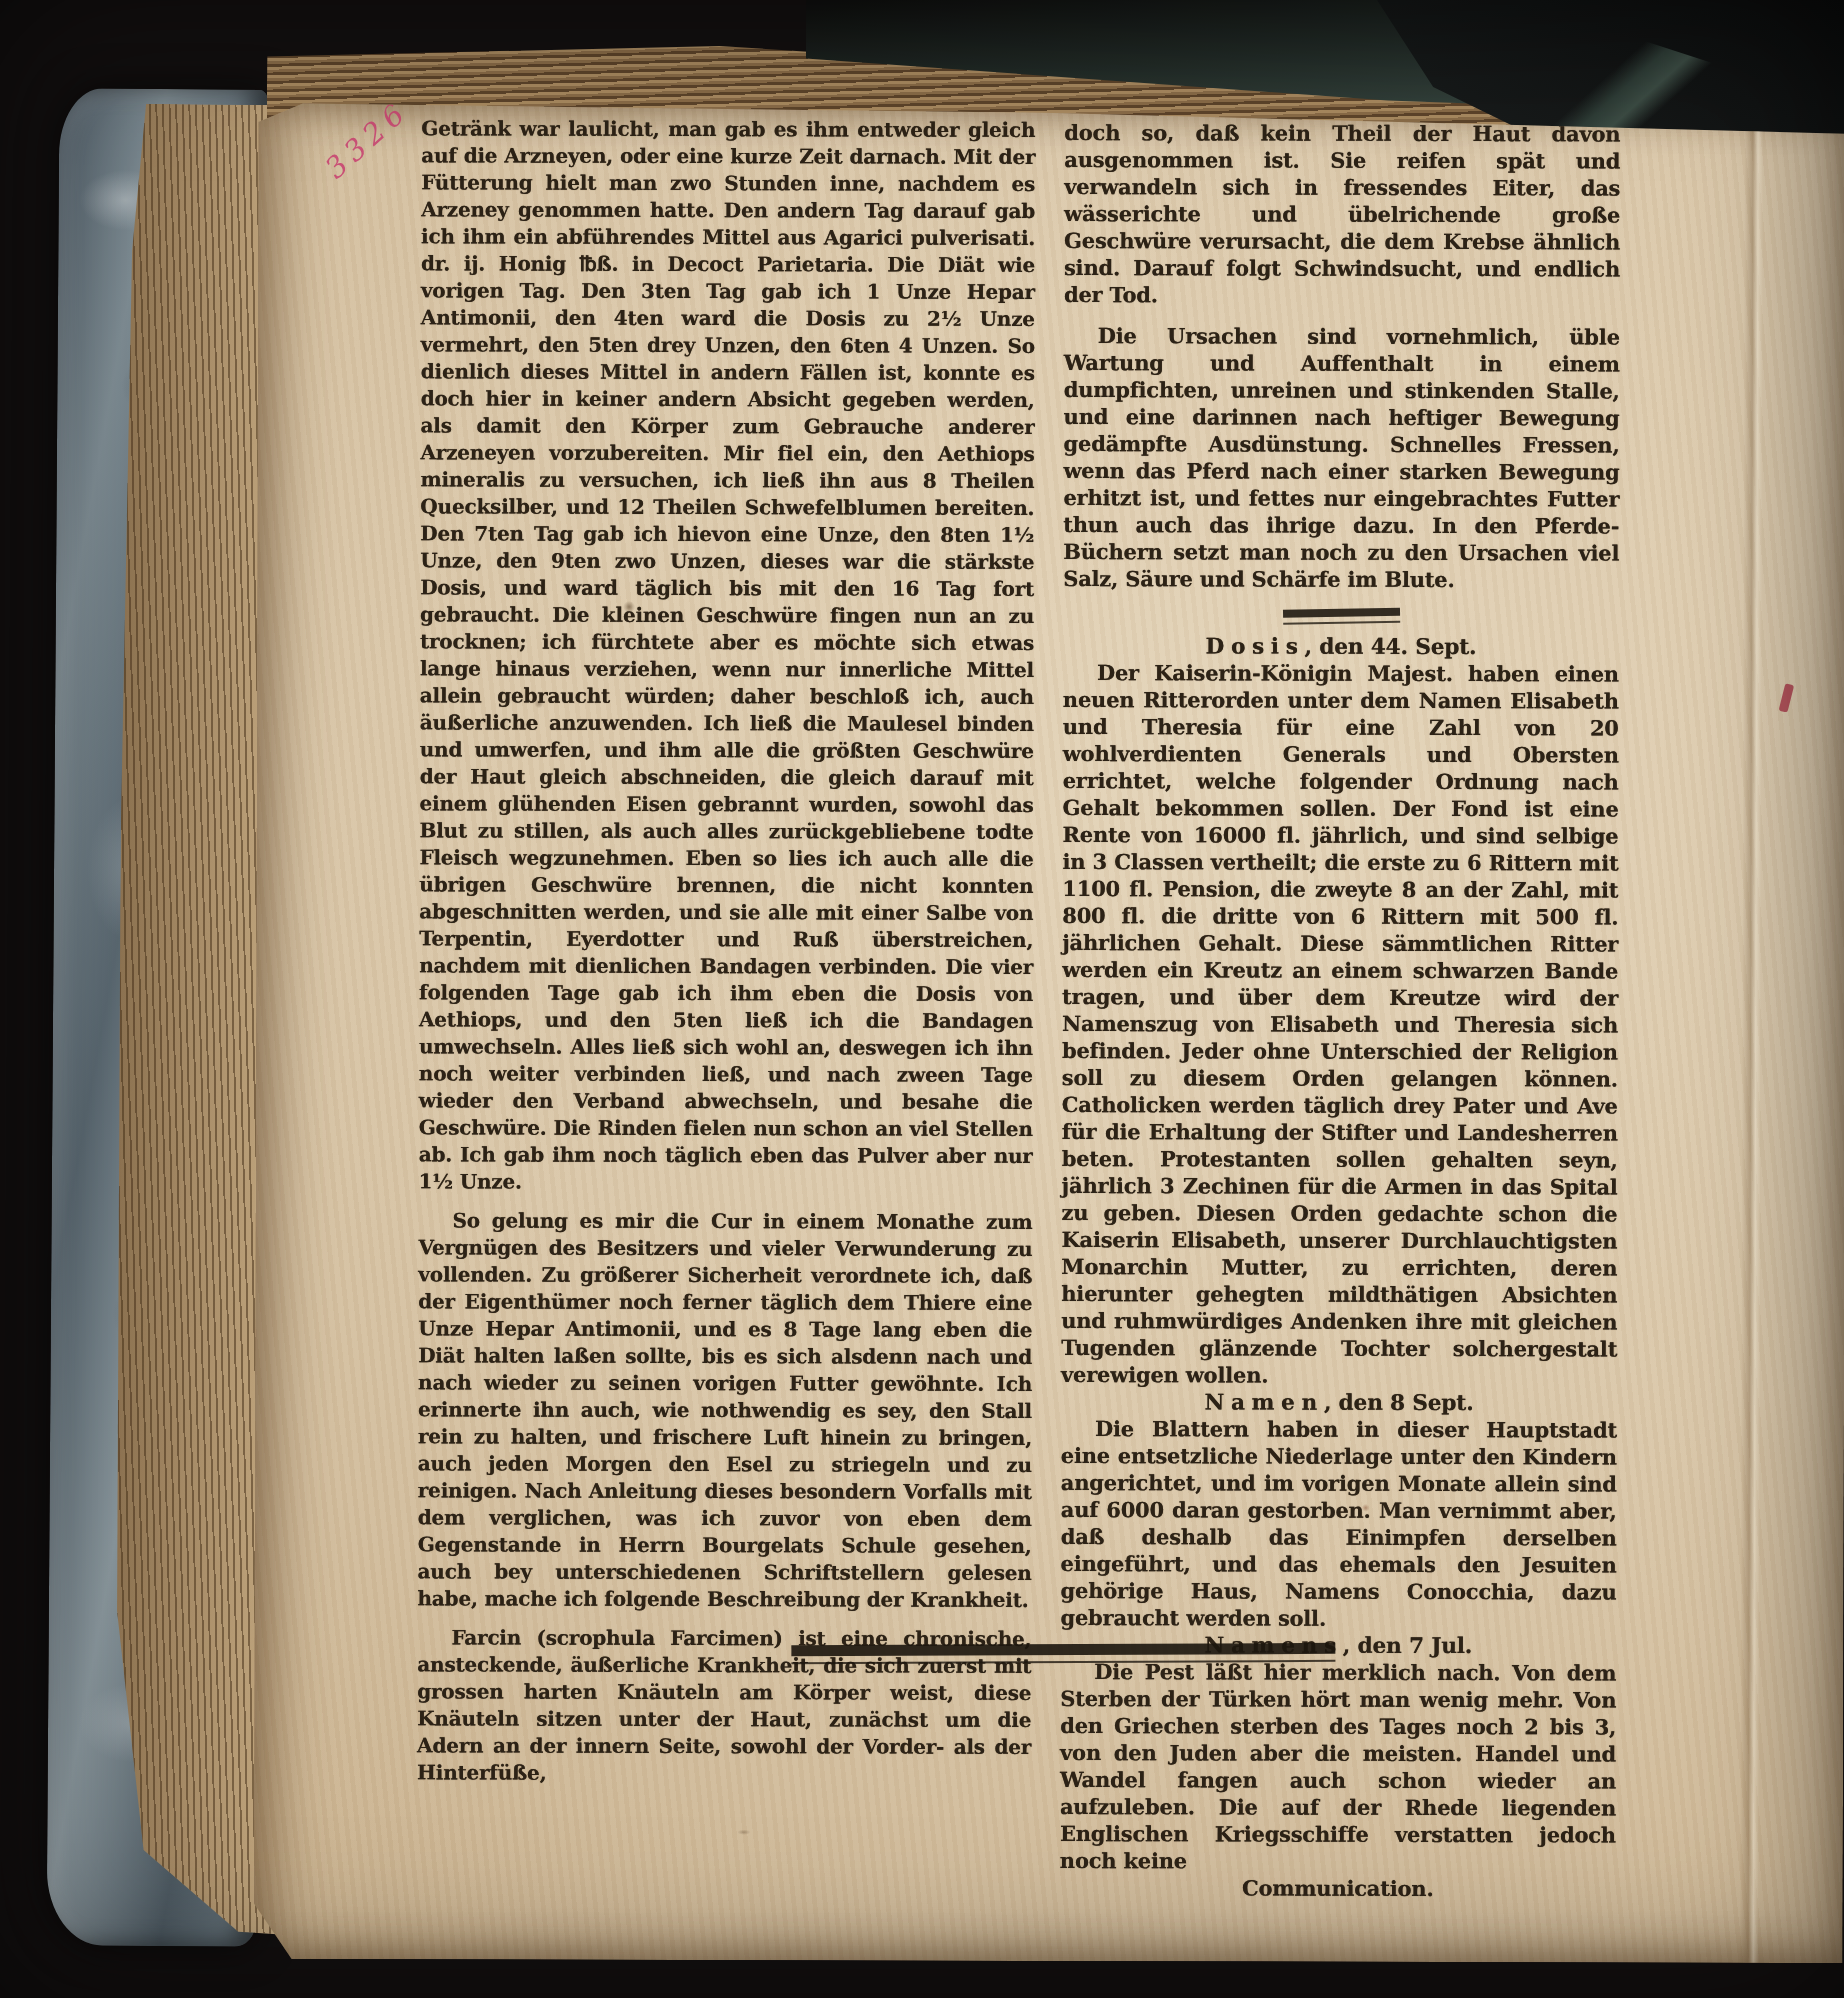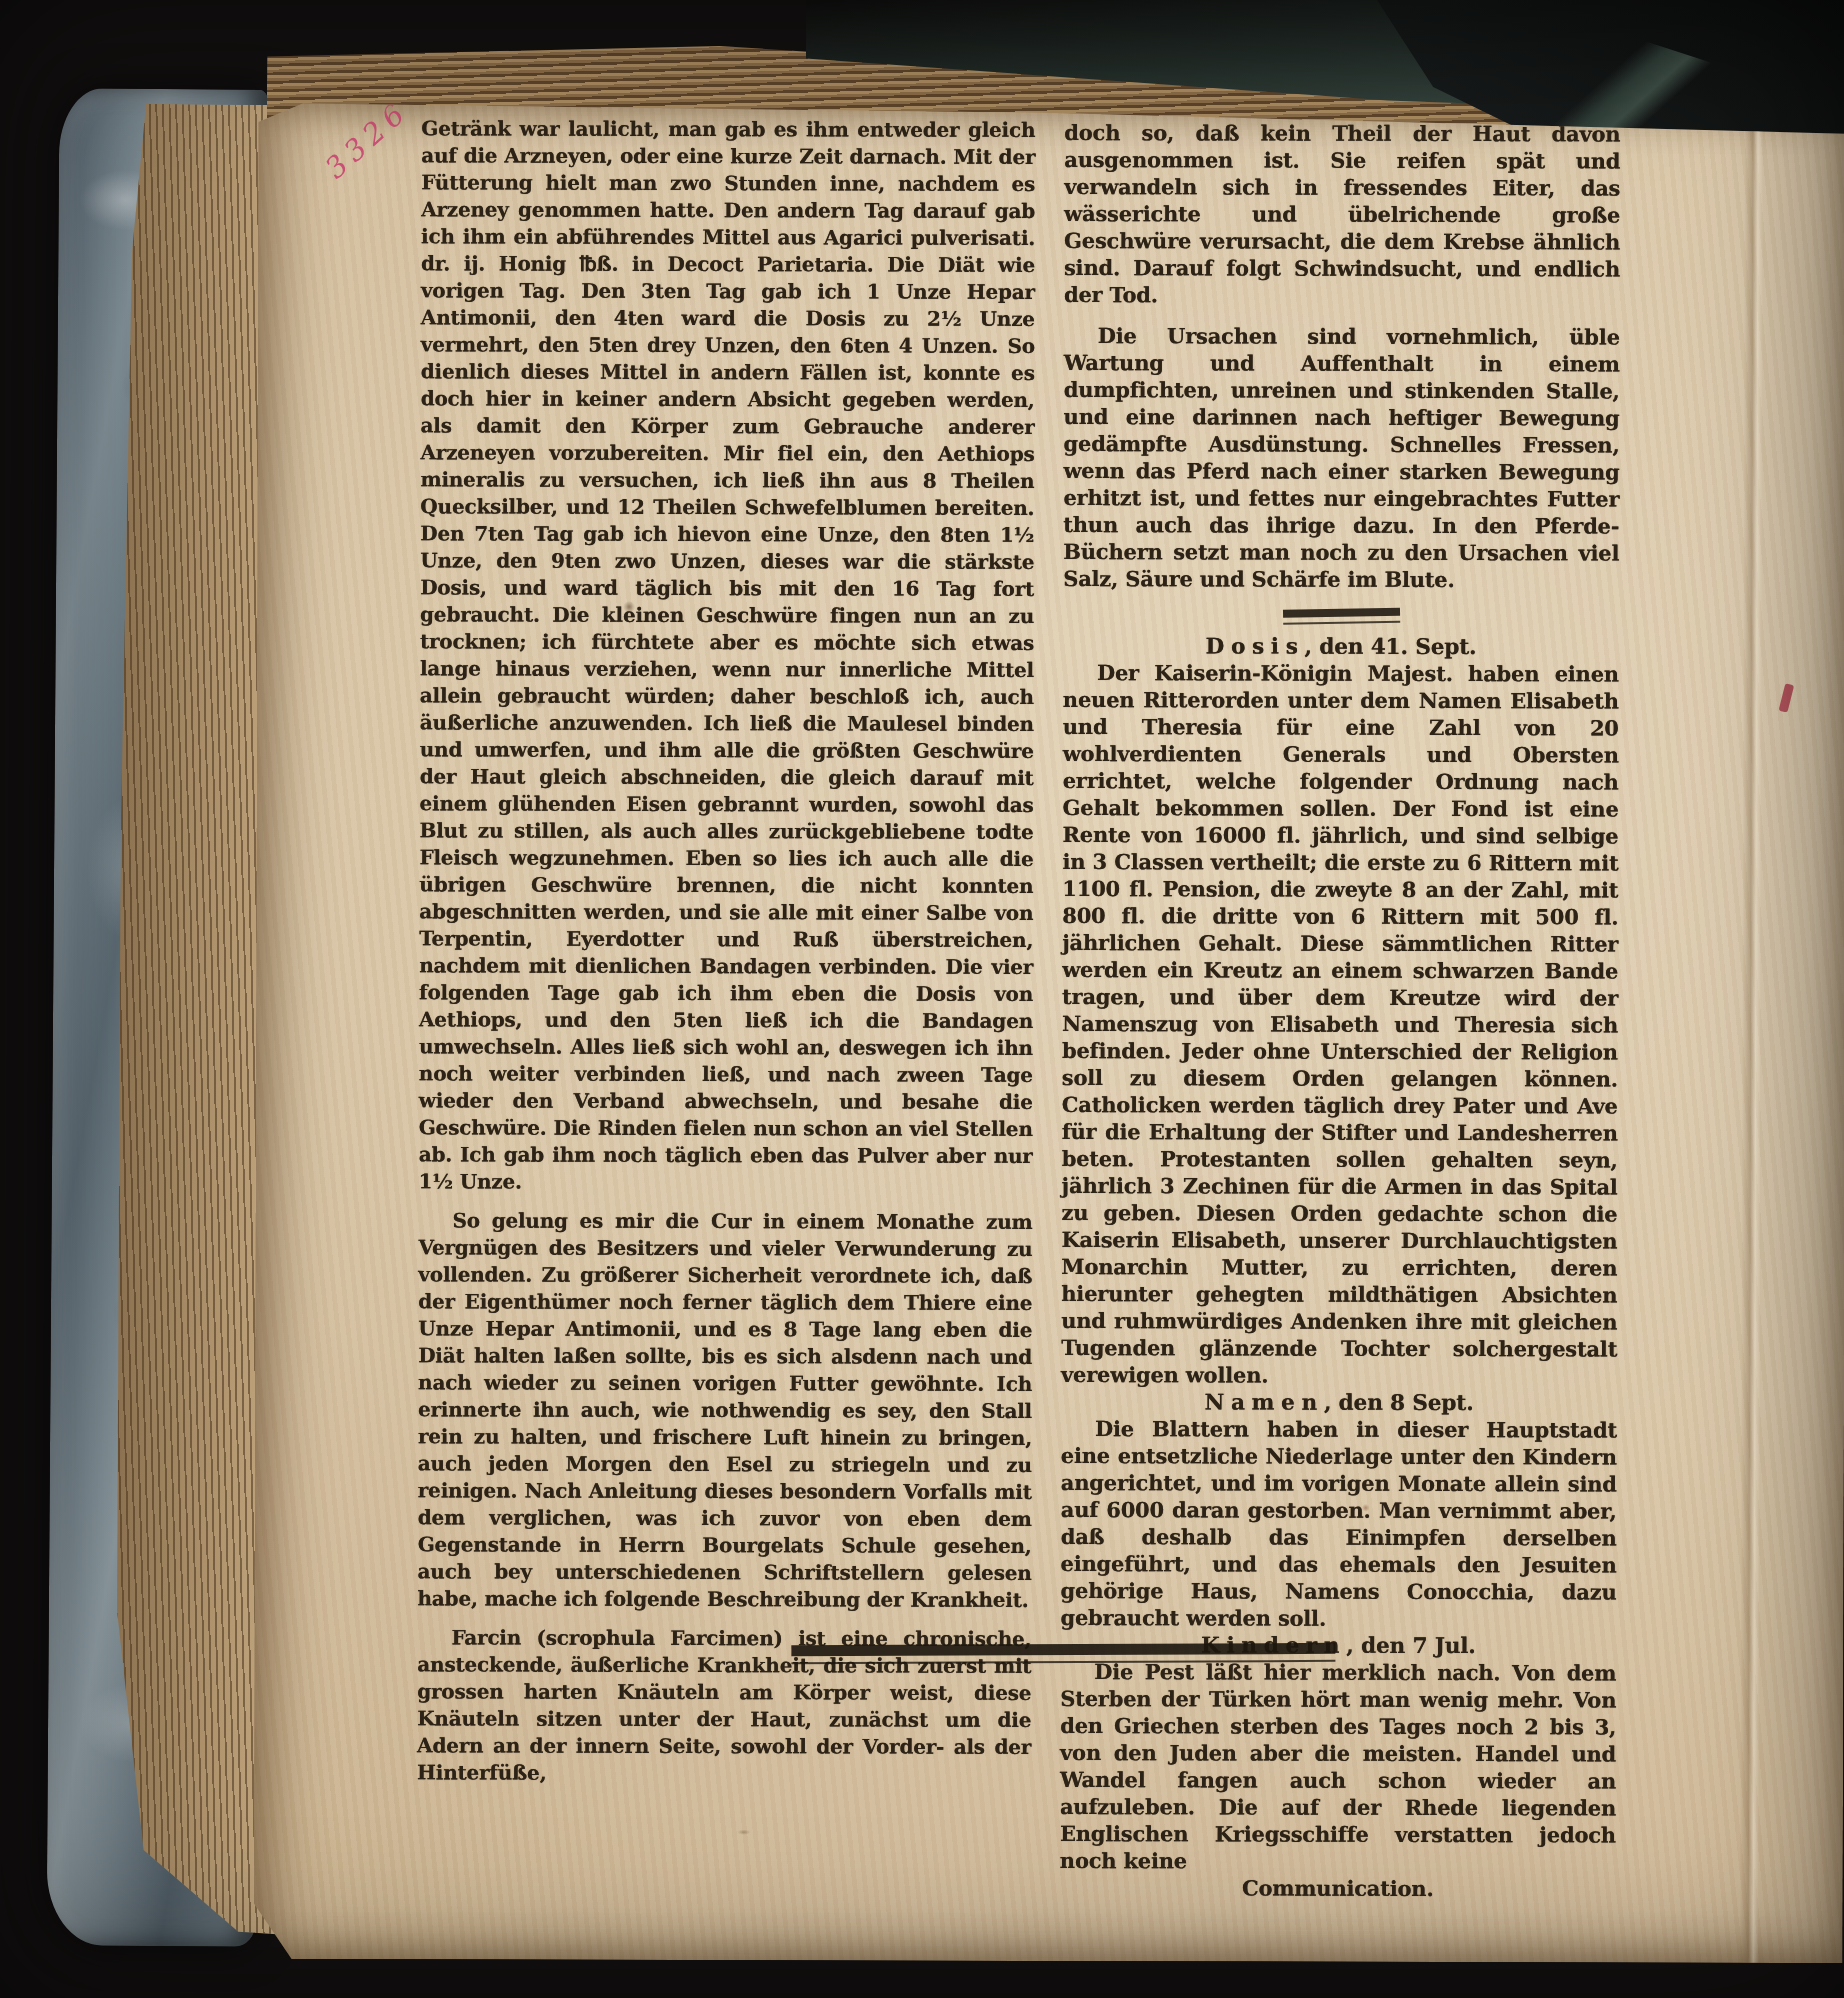--- a/index.html
+++ b/index.html
@@ -107,27 +107,27 @@
       <p class="ind">So gelung es mir die Cur in einem Monathe zum Vergnügen des Besitzers und vieler Verwunderung zu vollenden. Zu größerer Sicherheit verordnete ich, daß der Eigenthümer noch ferner täglich dem Thiere eine Unze Hepar Antimonii, und es 8 Tage lang eben die Diät halten laßen sollte, bis es sich alsdenn nach und nach wieder zu seinen vorigen Futter gewöhnte. Ich erinnerte ihn auch, wie nothwendig es sey, den Stall rein zu halten, und frischere Luft hinein zu bringen, auch jeden Morgen den Esel zu striegeln und zu reinigen. Nach Anleitung dieses besondern Vorfalls mit dem verglichen, was ich zuvor von eben dem Gegenstande in Herrn Bourgelats Schule gesehen, auch bey unterschiedenen Schriftstellern gelesen habe, mache ich folgende Beschreibung der Krankheit.</p>
       <p class="ind">Farcin (scrophula Farcimen) ist eine chronische, ansteckende, äußerliche Krankheit, die sich zuerst mit grossen harten Knäuteln am Körper weist, diese Knäuteln sitzen unter der Haut, zunächst um die Adern an der innern Seite, sowohl der Vorder- als der Hinterfüße,</p>
     </div>
 
     <div class="col right-col">
       <p>doch so, daß kein Theil der Haut davon ausgenommen ist. Sie reifen spät und verwandeln sich in fressendes Eiter, das wässerichte und übelrichende große Geschwüre verursacht, die dem Krebse ähnlich sind. Darauf folgt Schwindsucht, und endlich der Tod.</p>
       <p class="ind body">Die Ursachen sind vornehmlich, üble Wartung und Auffenthalt in einem dumpfichten, unreinen und stinkenden Stalle, und eine darinnen nach heftiger Bewegung gedämpfte Ausdünstung. Schnelles Fressen, wenn das Pferd nach einer starken Bewegung erhitzt ist, und fettes nur eingebrachtes Futter thun auch das ihrige dazu. In den Pferde-Büchern setzt man noch zu den Ursachen viel Salz, Säure und Schärfe im Blute.</p>
 
       <div class="divider-small"></div>
 
-      <p class="sect-head"><span class="city">Dosis</span><span>, den 41. Sept.</span></p>
+      <p class="sect-head"><span class="city">Dosis</span><span>, den 44. Sept.</span></p>
       <p class="ind">Der Kaiserin-Königin Majest. haben einen neuen Ritterorden unter dem Namen Elisabeth und Theresia für eine Zahl von 20 wohlverdienten Generals und Obersten errichtet, welche folgender Ordnung nach Gehalt bekommen sollen. Der Fond ist eine Rente von 16000 fl. jährlich, und sind selbige in 3 Classen vertheilt; die erste zu 6 Rittern mit 1100 fl. Pension, die zweyte 8 an der Zahl, mit 800 fl. die dritte von 6 Rittern mit 500 fl. jährlichen Gehalt. Diese sämmtlichen Ritter werden ein Kreutz an einem schwarzen Bande tragen, und über dem Kreutze wird der Namenszug von Elisabeth und Theresia sich befinden. Jeder ohne Unterschied der Religion soll zu diesem Orden gelangen können. Catholicken werden täglich drey Pater und Ave für die Erhaltung der Stifter und Landesherren beten. Protestanten sollen gehalten seyn, jährlich 3 Zechinen für die Armen in das Spital zu geben. Diesen Orden gedachte schon die Kaiserin Elisabeth, unserer Durchlauchtigsten Monarchin Mutter, zu errichten, deren hierunter gehegten mildthätigen Absichten und ruhmwürdiges Andenken ihre mit gleichen Tugenden glänzende Tochter solchergestalt verewigen wollen.</p>
 
       <p class="sect-head"><span class="city">Namen</span><span>, den 8 Sept.</span></p>
       <p class="ind">Die Blattern haben in dieser Hauptstadt eine entsetzliche Niederlage unter den Kindern angerichtet, und im vorigen Monate allein sind auf 6000 daran gestorben. Man vernimmt aber, daß deshalb das Einimpfen derselben eingeführt, und das ehemals den Jesuiten gehörige Haus, Namens Conocchia, dazu gebraucht werden soll.</p>
 
-      <p class="sect-head"><span class="city">Kindern</span><span>, den 7 Jul.</span></p>
+      <p class="sect-head"><span class="city">Namens</span><span>, den 7 Jul.</span></p>
       <p class="ind">Die Pest läßt hier merklich nach. Von dem Sterben der Türken hört man wenig mehr. Von den Griechen sterben des Tages noch 2 bis 3, von den Juden aber die meisten. Handel und Wandel fangen auch schon wieder an aufzuleben. Die auf der Rhede liegenden Englischen Kriegsschiffe verstatten jedoch noch keine</p>
       <p class="center-line">Communication.</p>
     </div>
 
     <div class="divider-bottom"></div>
   </div>
 
   <div class="vignette"></div>
 </div>
 

